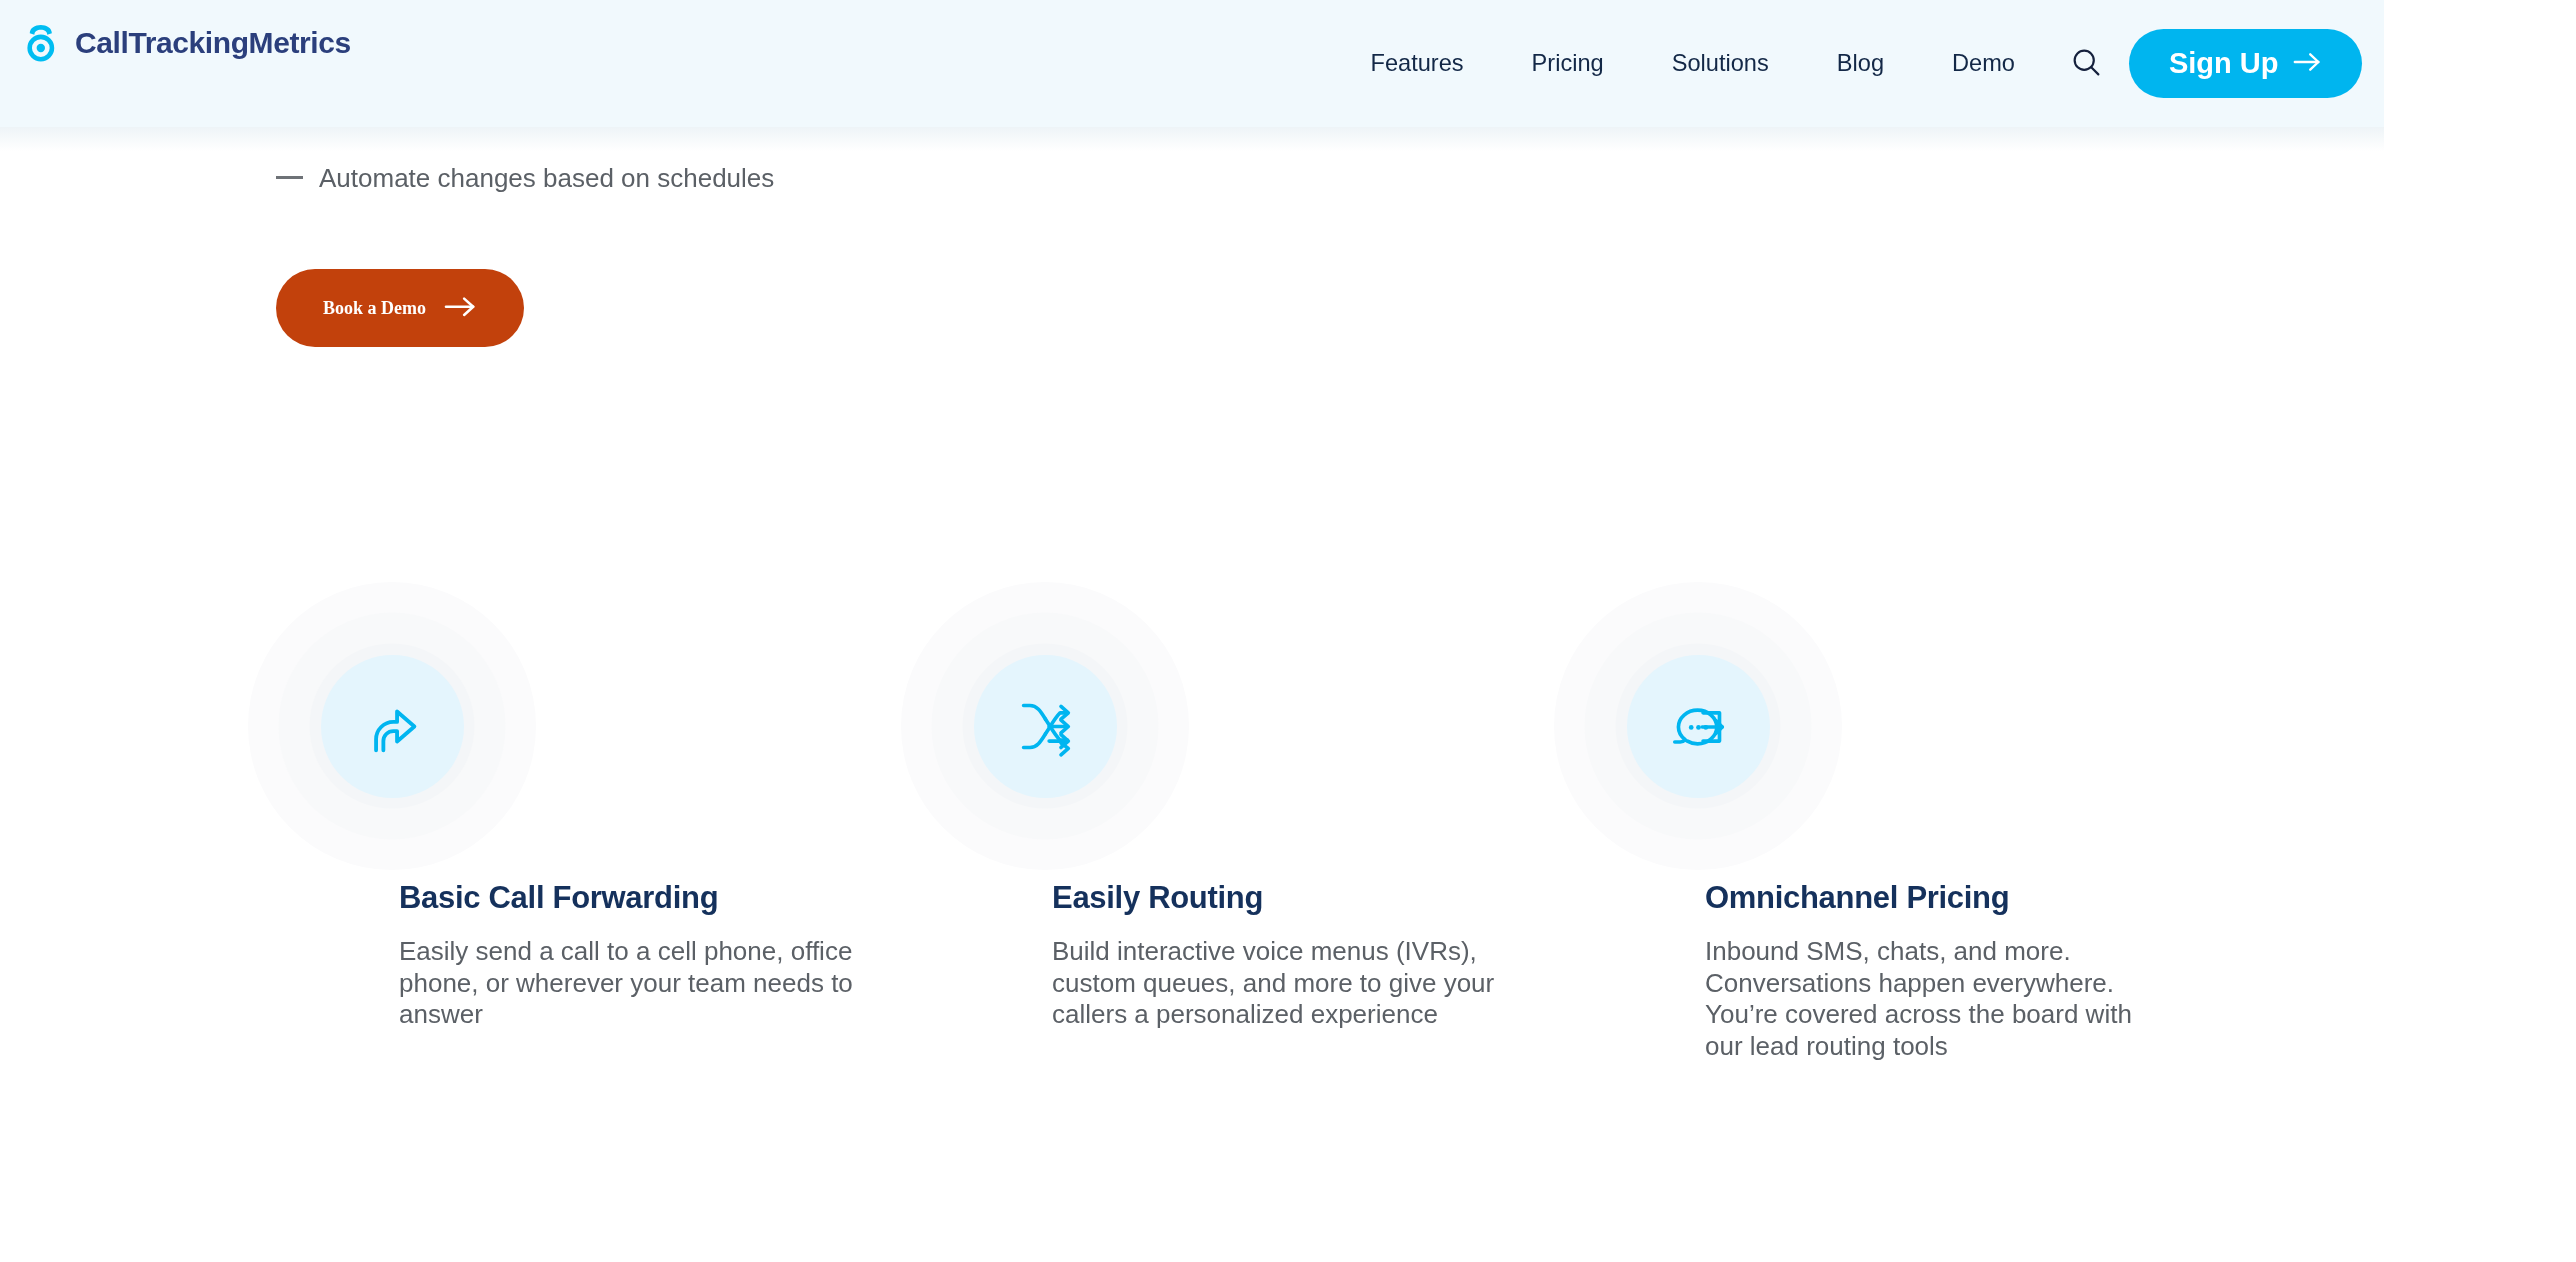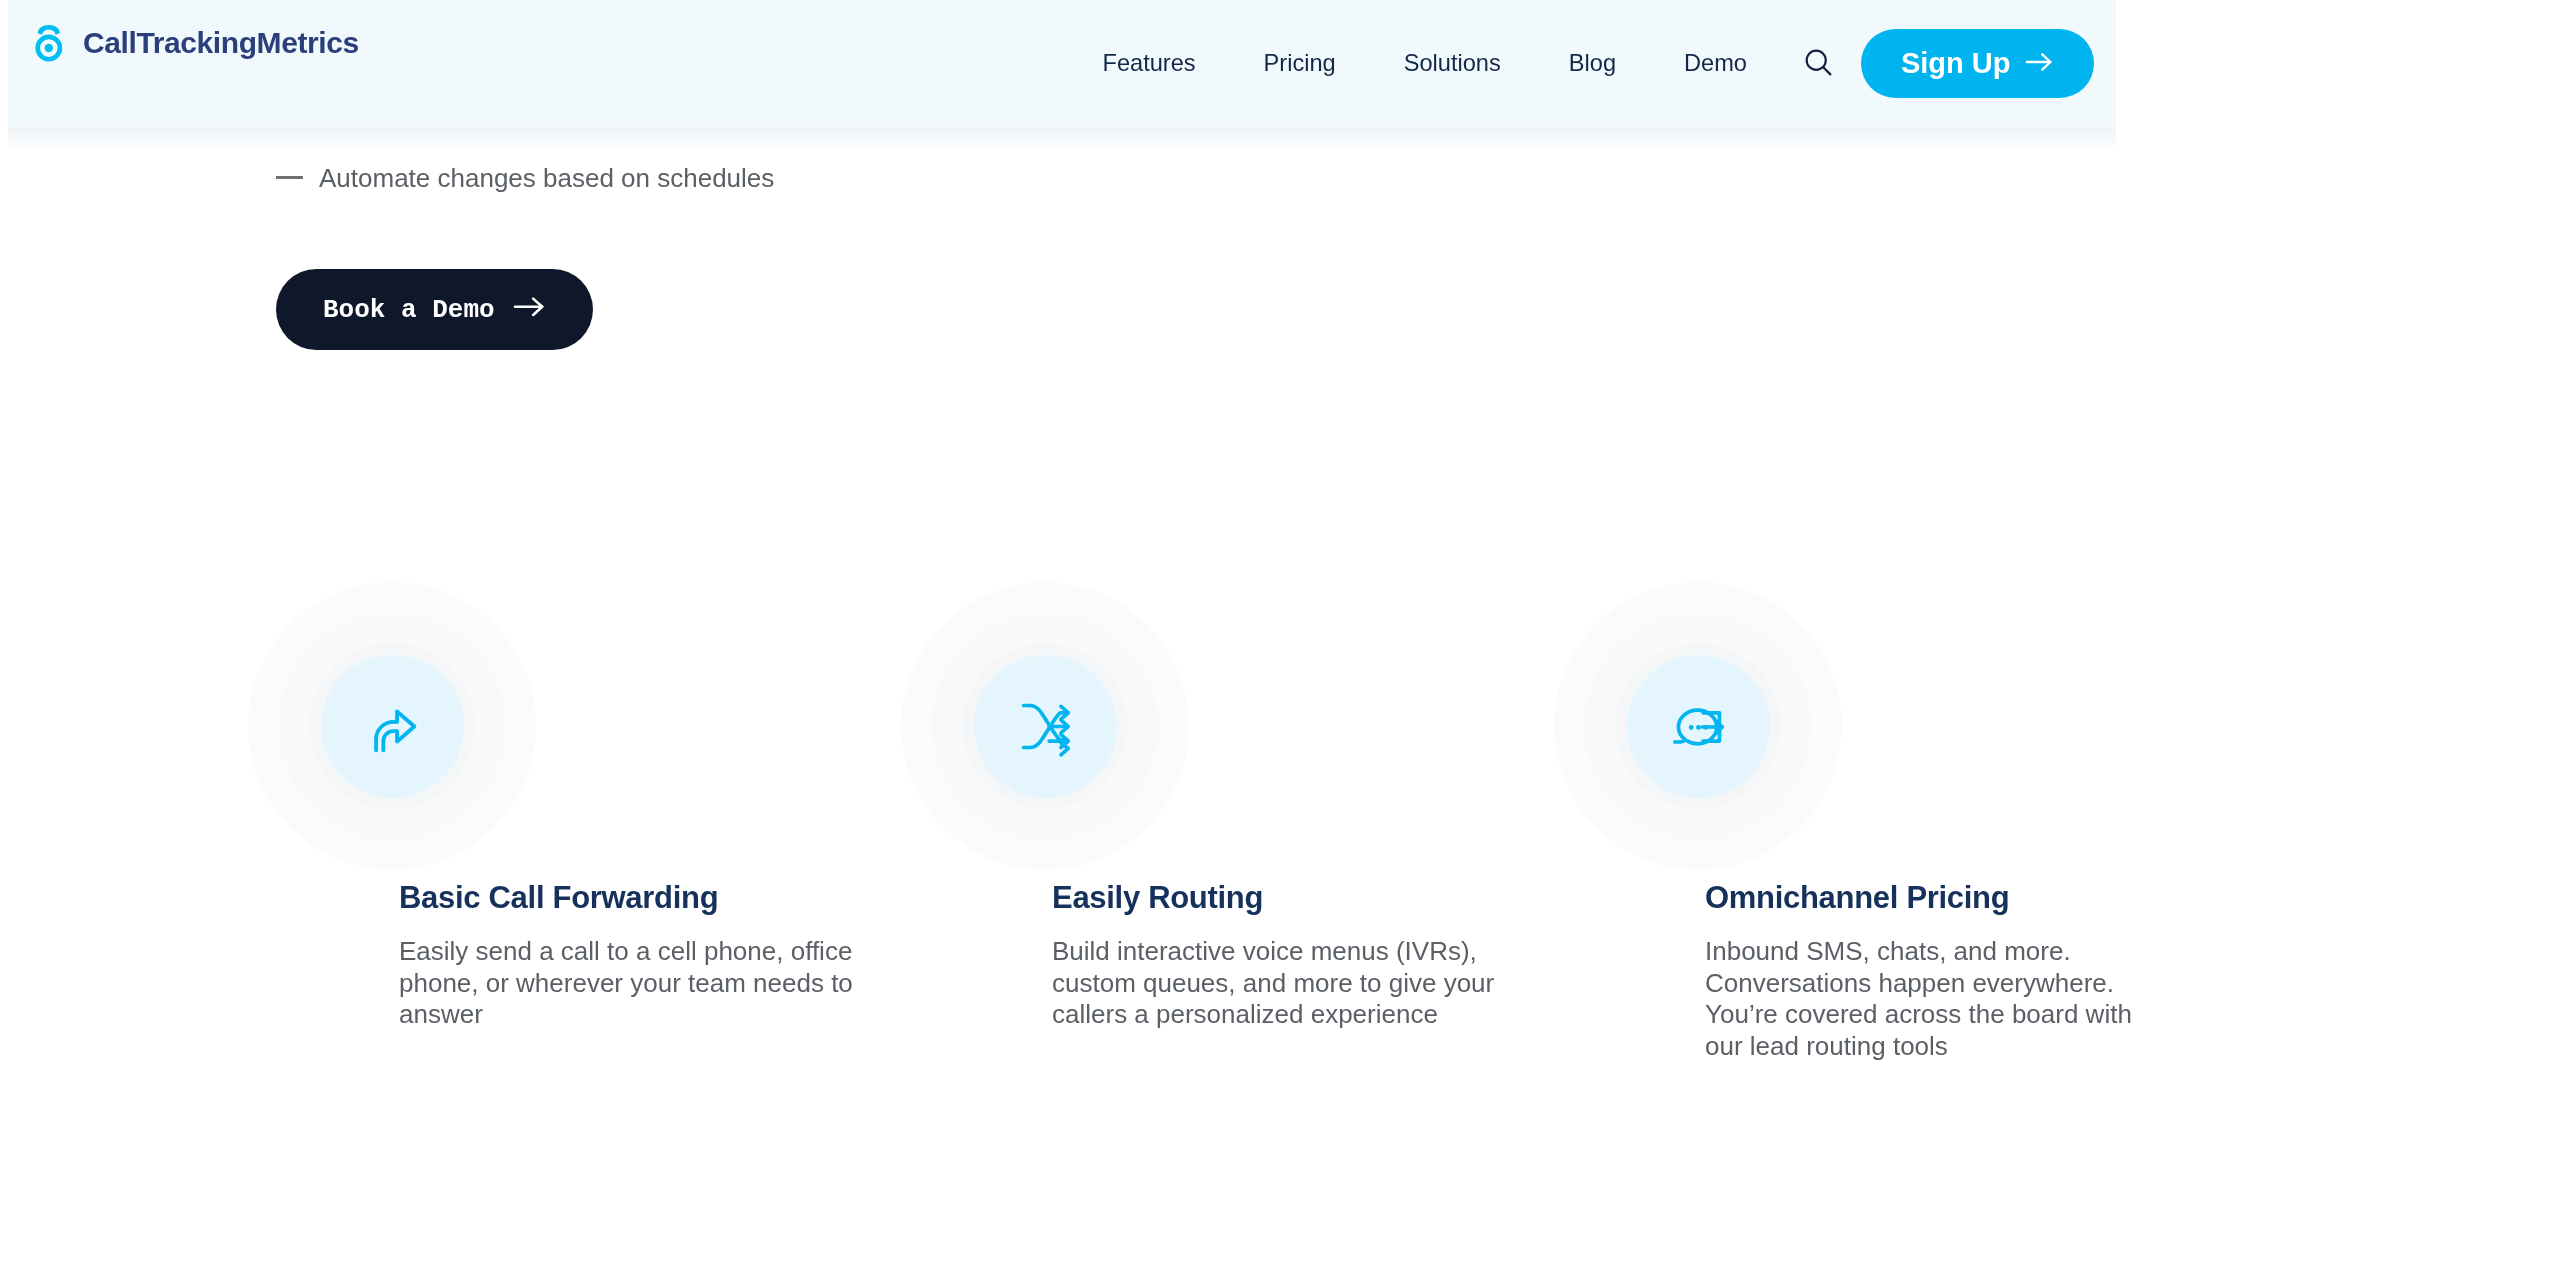--- a/index.html
+++ b/index.html
@@ -9,22 +9,22 @@
     height: 1263px;
     overflow: hidden;
     background: #ffffff;
     font-family: "Liberation Sans", sans-serif;
     -webkit-font-smoothing: antialiased;
   }
 
   
   .site-header {
     position: absolute;
-    top: 0; left: 8px;
-    width: 2108px;
+    top: 0; left: 0;
+    width: 2384px;
     height: 127px;
     background: #f1f9fd;
     display: flex;
     align-items: center;
     z-index: 50;
   }
   .site-header::after {
     content: "";
     position: absolute;
     left: 0; right: 0; bottom: -23.6px;
@@ -123,32 +123,32 @@
     font-size: 26px;
     color: #5b6066;
     line-height: 1.4;
     white-space: nowrap;
   }
 
   .demo-btn {
     display: inline-flex;
     align-items: center;
     gap: 18px;
-    background: #0f172a;
+    background: #c2410c;
     color: #ffffff;
-    font-size: 26px;
+    font-size: 18px;
     font-weight: 700;
     border: 0;
     border-radius: 906px;
     padding: 25.4px 47px;
     margin-top: 73px;
     cursor: pointer;
     white-space: nowrap;
     line-height: 1;
-    font-family: Liberation Mono, monospace;
+    font-family: Liberation Serif, serif;
   }
 
   
   .cards {
     position: absolute;
     top: 454px;
     left: 0;
     width: 2173px;
     display: flex;
     padding-left: 399px;

